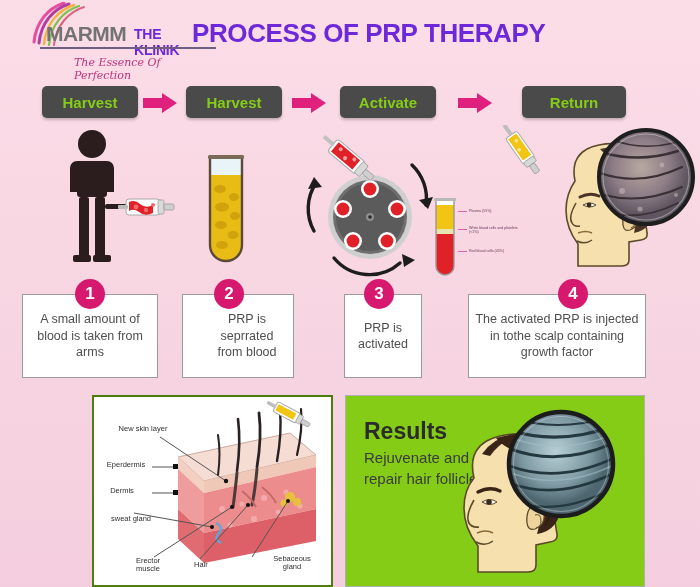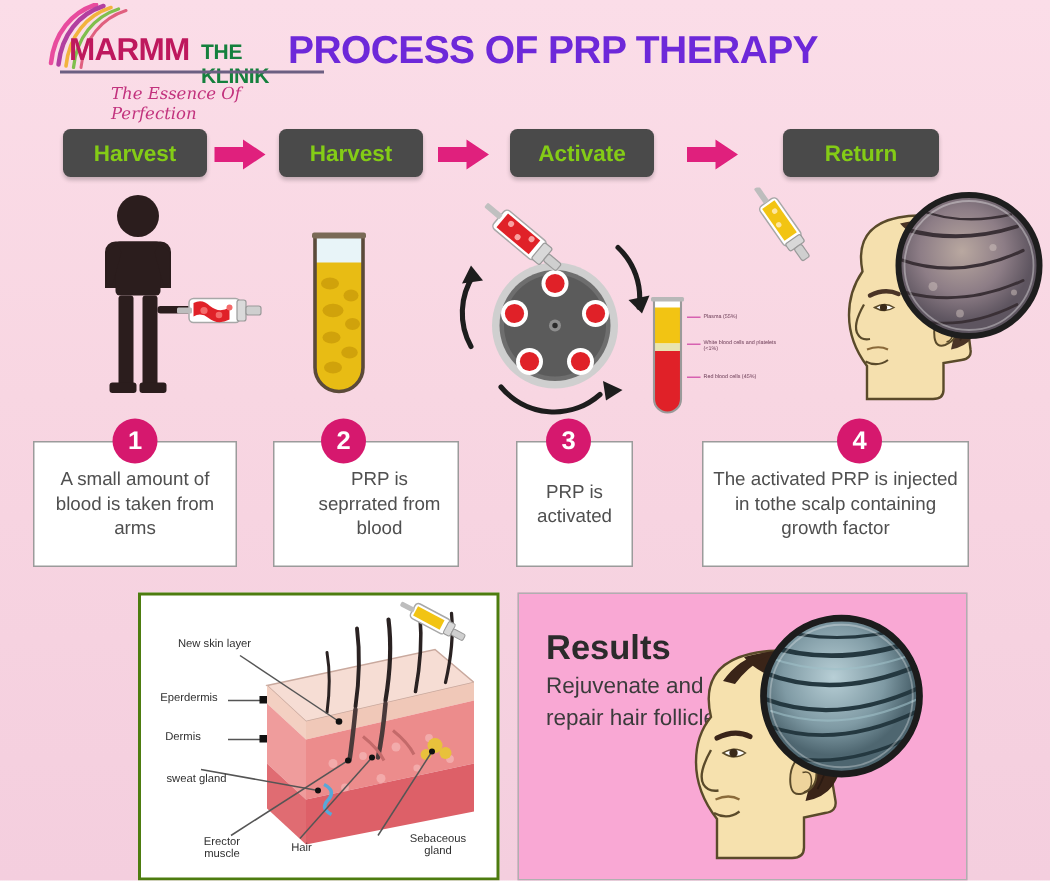--- a/index.html
+++ b/index.html
@@ -11,26 +11,26 @@
   }
 
   
   #header { position: absolute; left: 0; top: 0; width: 700px; height: 72px; }
 
   #logo-block { position: absolute; left: 30px; top: 6px; width: 160px; height: 58px; }
   #logo-swoosh { position: absolute; left: 0px; top: -4px; width: 56px; height: 44px; }
   #logo-marmm {
     position: absolute; left: 16px; top: 16px;
     font-size: 21px; font-weight: bold; letter-spacing: -0.5px;
-    color: #be185d; font-family: "Liberation Sans", sans-serif;
+    color: #737373; font-family: "Liberation Sans", sans-serif;
   }
   #logo-klinik {
     position: absolute; left: 104px; top: 20px;
     font-size: 14px; font-weight: bold; letter-spacing: -0.2px;
-    color: #15803d;
+    color: #6d28d9;
   }
   #logo-rule {
     position: absolute; left: 10px; top: 41px; width: 176px; height: 2px;
     background: #6c5f82;
   }
   #logo-tagline {
     position: absolute; left: 44px; top: 50px;
     font-size: 11px; color: #c2317d;
     font-family: "DejaVu Serif", serif; font-style: italic;
   }
@@ -78,34 +78,34 @@
   
   .step-box {
     position: absolute; background: #ffffff;
     border: 1px solid #9b9b9b;
     display: flex; align-items: center; justify-content: center;
     text-align: center; color: #4f4f4f;
     font-size: 12.5px; line-height: 1.32; padding: 4px 6px;
     z-index: 5;
   }
   #box-1 { left: 22px;  top: 294px; width: 136px; height: 84px; }
-  #box-2 { left: 182px; top: 294px; width: 124px; height: 84px; padding-left: 24px; }
+  #box-2 { left: 182px; top: 294px; width: 112px; height: 84px; padding-left: 24px; }
   #box-3 { left: 344px; top: 294px; width: 78px;  height: 84px; }
   #box-4 { left: 468px; top: 294px; width: 178px; height: 84px; }
 
   
   #skin-panel {
     position: absolute; left: 92px; top: 395px;
     width: 241px; height: 192px; background: #ffffff;
     border: 2px solid #4d7c0f;
     overflow: hidden;
   }
   #results-panel {
     position: absolute; left: 345px; top: 395px;
-    width: 300px; height: 192px; background: #f9a8d4;
+    width: 300px; height: 192px; background: #84cc16;
     border: 1px solid #b0b0b0;
     overflow: hidden;
   }
   #results-title {
     position: absolute; left: 18px; top: 22px;
     font-size: 23px; font-weight: bold; color: #2b2b2b;
   }
   #results-sub {
     position: absolute; left: 18px; top: 52px; width: 125px;
     font-size: 15px; line-height: 1.38; color: #3b3b3b;

